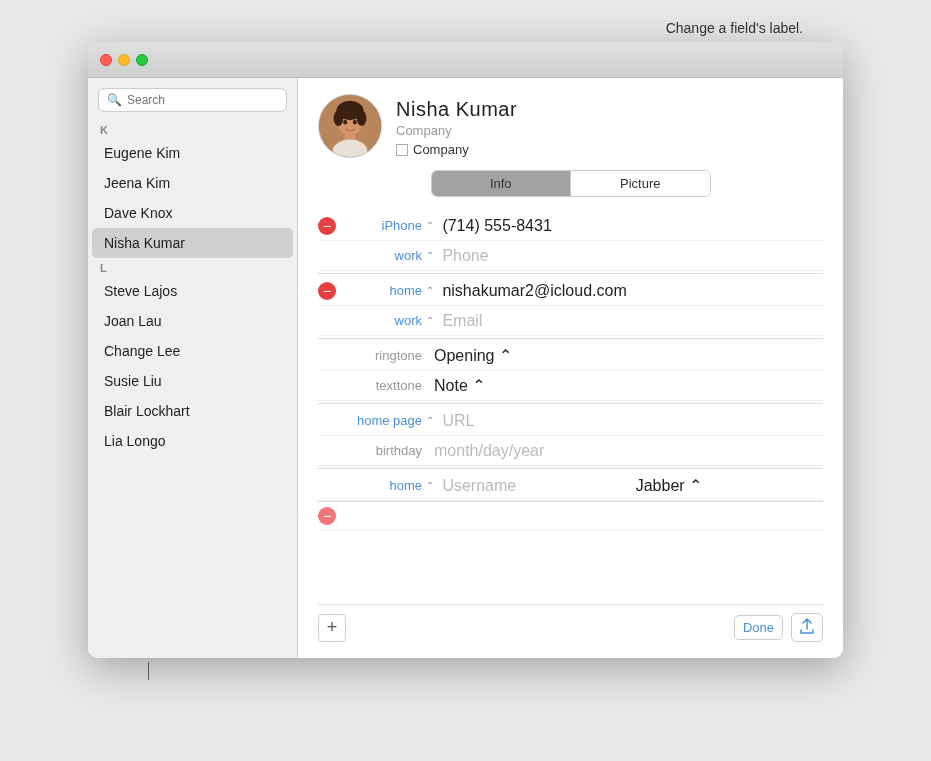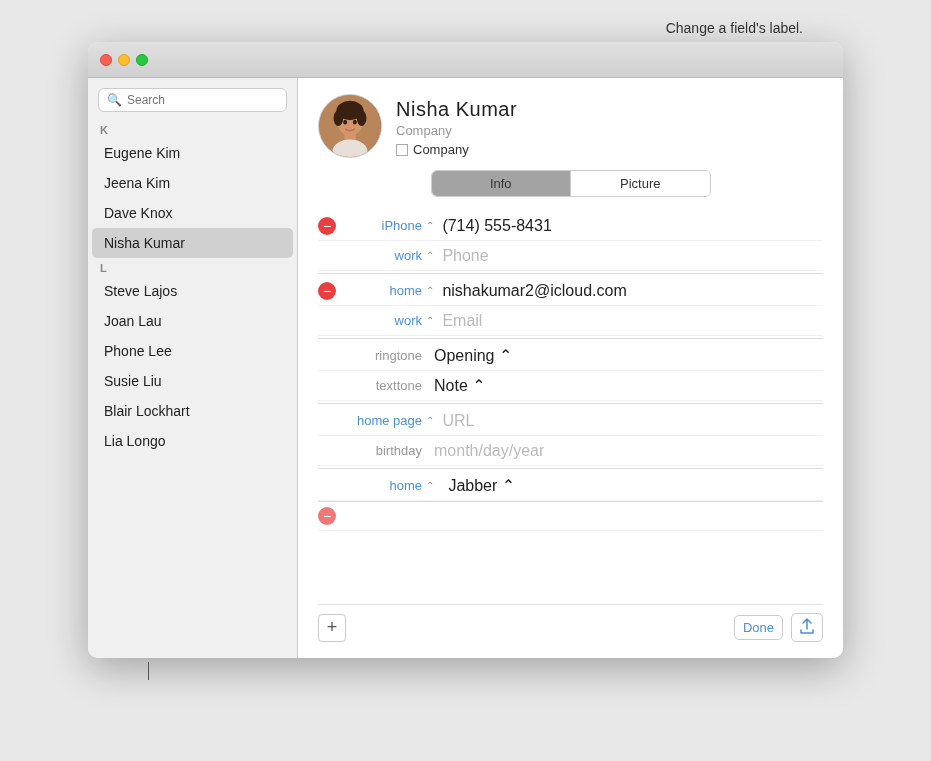--- a/index.html
+++ b/index.html
@@ -348,21 +348,21 @@
 
         <div class="section-header">K</div>
         <div class="contact-item">Eugene Kim</div>
         <div class="contact-item">Jeena Kim</div>
         <div class="contact-item">Dave Knox</div>
         <div class="contact-item selected">Nisha Kumar</div>
 
         <div class="section-header">L</div>
         <div class="contact-item">Steve Lajos</div>
         <div class="contact-item">Joan Lau</div>
-        <div class="contact-item">Phone Lee</div>
+        <div class="contact-item">Change Lee</div>
         <div class="contact-item">Susie Liu</div>
         <div class="contact-item">Blair Lockhart</div>
         <div class="contact-item">Lia Longo</div>
       </div>
 
       <div class="detail-pane">
 
         <div class="contact-header">
           <div class="avatar">
 
@@ -464,20 +464,21 @@
             <span class="stepper-icon"></span>
             <span class="field-value placeholder">month/day/year</span>
           </div>
 
           <div style="border-top:1px solid #ddd; margin: 2px 0;"></div>
 
           <div class="field-row">
             <div class="remove-btn-placeholder"></div>
             <span class="field-label">home</span>
             <span class="stepper-icon">⌃</span>
+            <span class="field-value placeholder">Username</span>
             <span class="field-value" style="margin-left:6px;">Jabber ⌃</span>
           </div>
 
           <div class="field-row" style="border-top:1px solid #ddd;">
             <button class="remove-btn" style="opacity:0.7;">−</button>
           </div>
 
         </div>
 
         <div class="bottom-bar">

